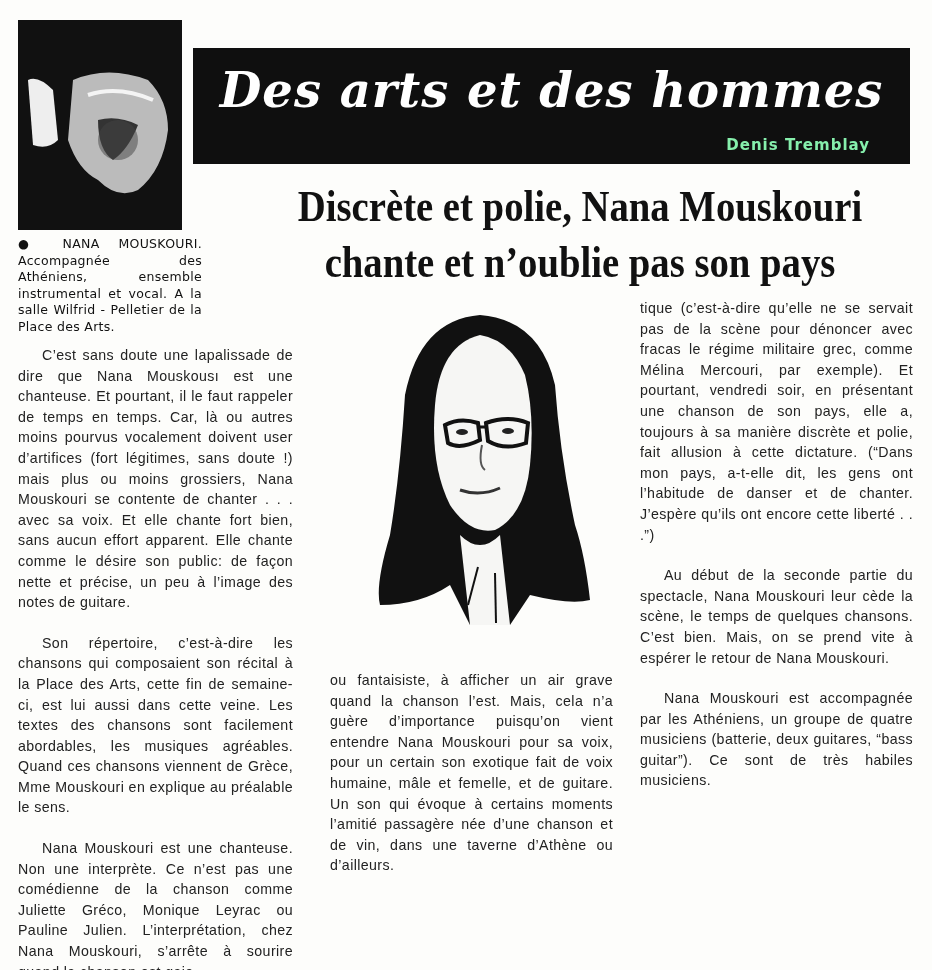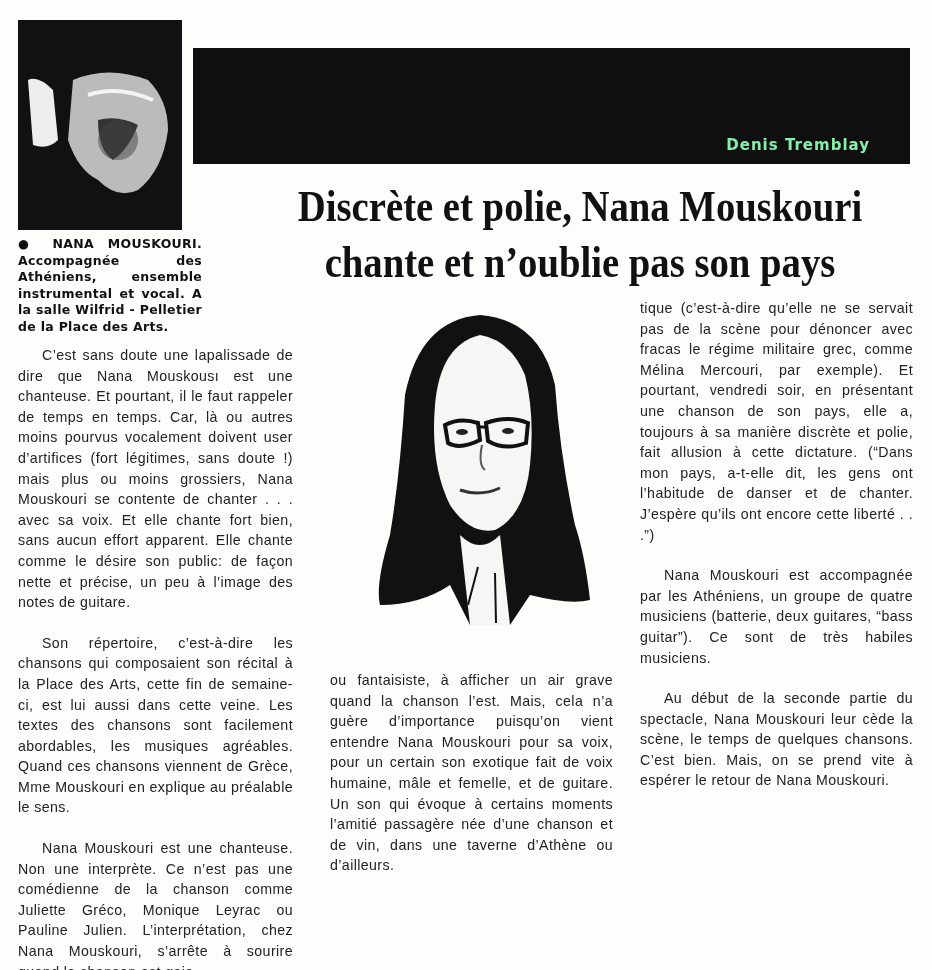--- a/index.html
+++ b/index.html
@@ -7,21 +7,21 @@
     width: 932px; height: 970px; background: #fdfdfb; position: relative; overflow: hidden;
     color: #1a1a1a;
   }
   .abs { position: absolute; }
   .photo-small {
     left: 18px; top: 20px; width: 164px; height: 210px; background: #111;
     overflow: hidden;
   }
   .caption {
     left: 18px; top: 236px; width: 184px;
-    font-family: "DejaVu Sans", sans-serif; font-weight: bold; font-size: 12.5px; line-height: 16.5px;
+    font-family: "DejaVu Sans", sans-serif; font-weight: normal; font-size: 12.5px; line-height: 16.5px;
     text-align: justify; letter-spacing: 0.3px; color: #111;
   }
   .caption .lead { font-size: 12.5px; }
   .banner {
     left: 193px; top: 48px; width: 717px; height: 116px; background: #0f0f0f;
   }
   .banner-title {
     position: absolute; left: 0; right: 0; top: 14px; text-align: center;
     font-family: "DejaVu Serif", serif; font-style: italic; font-weight: bold;
     font-size: 48px; color: #fff; letter-spacing: 1px;
@@ -62,20 +62,21 @@
     <path d="M0 0 L164 0 L164 30 Q120 20 80 40 Q40 50 0 40 Z" fill="#fdfdfb" opacity="0"></path>
   </svg>
 </div>
 
 <div class="abs caption">
   <span class="lead">● NANA MOUSKOURI.</span>
   <span>Accompagnée des Athéniens, ensemble instrumental et vocal. A la salle Wilfrid - Pelletier de la Place des Arts.</span>
 </div>
 
 <div class="abs banner">
+  <div class="banner-title">Des arts et des hommes</div>
   <div class="banner-author">Denis Tremblay</div>
 </div>
 
 <div class="abs headline">
   <div>Discrète et polie, Nana Mouskouri</div>
   <div>chante et n’oublie pas son pays</div>
 </div>
 
 <div class="abs photo-main">
   <svg width="240" height="340" viewBox="0 0 240 340">
@@ -99,15 +100,15 @@
   <p>Son répertoire, c’est-à-dire les chansons qui composaient son récital à la Place des Arts, cette fin de semaine-ci, est lui aussi dans cette veine. Les textes des chansons sont facilement abordables, les musiques agréables. Quand ces chansons viennent de Grèce, Mme Mouskouri en explique au préalable le sens.</p>
   <p>Nana Mouskouri est une chanteuse. Non une interprète. Ce n’est pas une comédienne de la chanson comme Juliette Gréco, Monique Leyrac ou Pauline Julien. L’interprétation, chez Nana Mouskouri, s’arrête à sourire quand la chanson est gaie</p>
 </div>
 
 <div class="abs col col2">
   <p class="noindent">ou fantaisiste, à afficher un air grave quand la chanson l’est. Mais, cela n’a guère d’importance puisqu’on vient entendre Nana Mouskouri pour sa voix, pour un certain son exotique fait de voix humaine, mâle et femelle, et de guitare. Un son qui évoque à certains moments l’amitié passagère née d’une chanson et de vin, dans une taverne d’Athène ou d’ailleurs.</p>
 </div>
 
 <div class="abs col col3">
   <p class="noindent">tique (c’est-à-dire qu’elle ne se servait pas de la scène pour dénoncer avec fracas le régime militaire grec, comme Mélina Mercouri, par exemple). Et pourtant, vendredi soir, en présentant une chanson de son pays, elle a, toujours à sa manière discrète et polie, fait allusion à cette dictature. (“Dans mon pays, a-t-elle dit, les gens ont l’habitude de danser et de chanter. J’espère qu’ils ont encore cette liberté . . .”)</p>
+  <p>Au début de la seconde partie du spectacle, Nana Mouskouri leur cède la scène, le temps de quelques chansons. C’est bien. Mais, on se prend vite à espérer le retour de Nana Mouskouri.</p>
   <p>Nana Mouskouri est accompagnée par les Athéniens, un groupe de quatre musiciens (batterie, deux guitares, “bass guitar”). Ce sont de très habiles musiciens.</p>
-  <p>Au début de la seconde partie du spectacle, Nana Mouskouri leur cède la scène, le temps de quelques chansons. C’est bien. Mais, on se prend vite à espérer le retour de Nana Mouskouri.</p>
 </div>
 
 </body></html>

